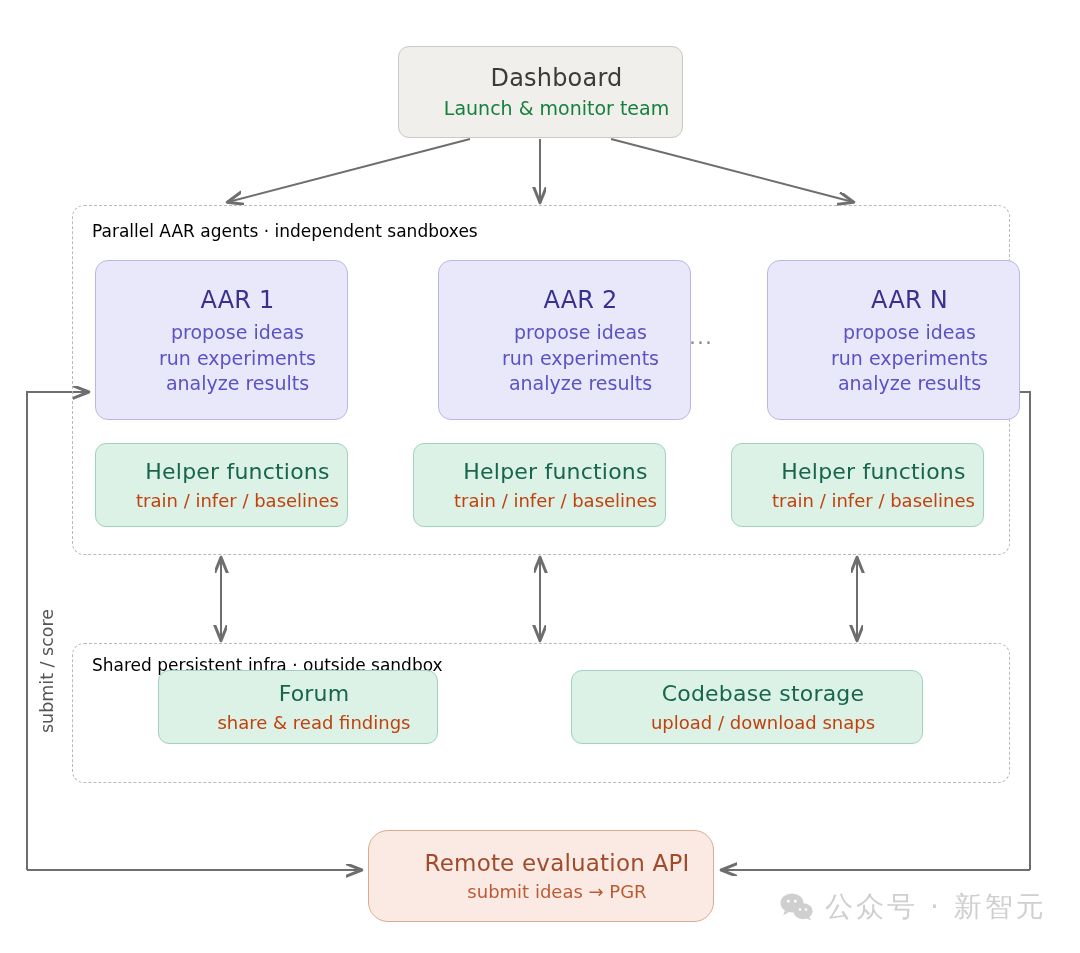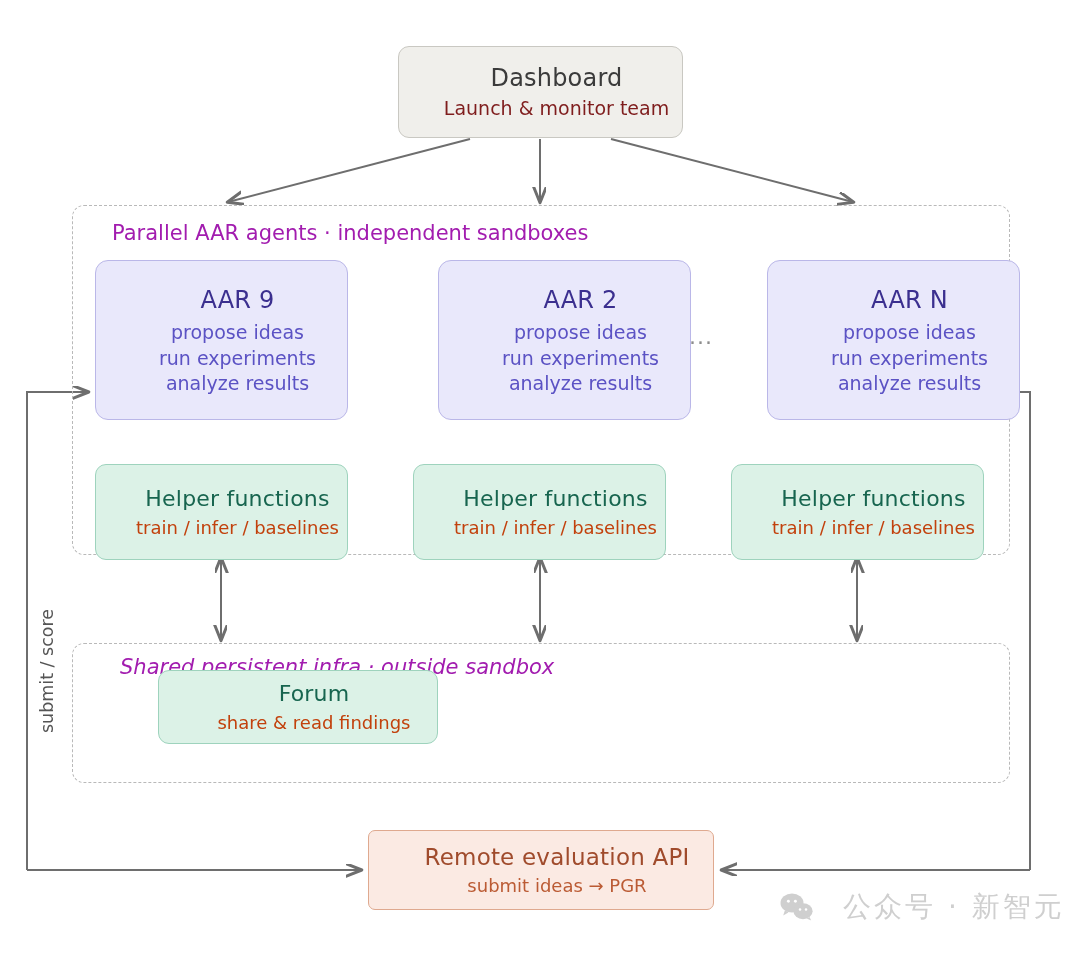--- a/index.html
+++ b/index.html
@@ -57,41 +57,40 @@
   .node .sub + .sub { margin-top: 1px; text-align: center; }
 
   
   #dashboard {
     left: 398px; top: 46px; width: 285px; height: 92px;
     background: #f0efeb;
     border-color: #c9c8c2;
     border-radius: 11px;
   }
   #dashboard .title { color: #3b3b3b; font-size: 24px; margin-bottom: 2px; }
-  #dashboard .sub   { color: #7f1d1d; font-size: 19px; }
+  #dashboard .sub   { color: #15803d; font-size: 19px; }
 
   
   .group {
     position: absolute;
     box-sizing: border-box;
     border: 1.5px dashed #b9b9b9;
     border-radius: 12px;
     background: transparent;
   }
   .group-label {
     position: absolute;
-    font-size: 21px;
-    color: #a21caf;
-    white-space: nowrap;
-    margin-left: 20px;
+    font-size: 17px;
+    color: #000000;
+    white-space: nowrap;
   }
   #group-agents { left: 72px; top: 205px; width: 938px; height: 350px; }
   #label-agents { left: 92px;  top: 221px; }
   #group-infra  { left: 72px; top: 643px; width: 938px; height: 140px; }
-  #label-infra  { left: 100px;  top: 655px; font-style: italic; }
+  #label-infra  { left: 92px;  top: 655px; }
 
   
   .aar {
     top: 260px; width: 253px; height: 160px;
     background: #e9e8fb;
     border: 1.4px solid #bab7e8;
     border-radius: 13px;
   }
   .aar .title { color: #3b2f8f; font-size: 24px; margin-bottom: 5px; }
   .aar .sub   { color: #5b52c4; font-size: 19px; }
@@ -111,34 +110,34 @@
 
   
   .mint {
     background: #dcf2e7;
     border: 1.4px solid #9ed3bd;
     border-radius: 11px;
   }
   .mint .title { color: #17654f; font-size: 22px; margin-bottom: 2px; }
   .mint .sub   { color: #c2410c; font-size: 18px; }
 
-  .helper { top: 464px; width: 253px; height: 96px; }
+  .helper { top: 443px; width: 253px; height: 84px; }
   #helper-1 { left: 95px; }
   #helper-2 { left: 413px; }
   #helper-n { left: 731px; }
 
   #forum    { left: 158px; top: 670px; width: 280px; height: 74px; }
   #codebase { left: 571px; top: 670px; width: 352px; height: 74px; }
 
   
   #remote-api {
-    left: 368px; top: 830px; width: 346px; height: 80px;
+    left: 368px; top: 830px; width: 346px; height: 92px;
     background: #fbeae3;
     border: 1.4px solid #dfa98f;
-    border-radius: 7px;
+    border-radius: 20px;
   }
   #remote-api .title { color: #a04b2c; font-size: 23px; margin-bottom: 2px; }
   #remote-api .sub   { color: #bb5b34; font-size: 18px; }
 
   
   #submit-score {
     position: absolute;
     left: -33px;
     top: 661px;
     width: 160px;
@@ -149,21 +148,21 @@
     color: #555555;
     white-space: nowrap;
   }
 
   
   #watermark {
     position: absolute;
     left: 780px; top: 888px;
     display: flex;
     align-items: center;
-    gap: 29px;
+    gap: 11px;
     color: #cfcfcf;
   }
   #watermark .wm-text {
     font-size: 28px;
     letter-spacing: 3px;
     white-space: nowrap;
     color: #cfcfcf;
   }
 </style>
 </head>
@@ -204,21 +203,21 @@
 
   <div class="node" id="dashboard">
     <div class="title">Dashboard</div>
     <div class="sub">Launch &amp; monitor team</div>
   </div>
 
   <div class="group" id="group-agents"></div>
   <div class="group-label" id="label-agents">Parallel AAR agents · independent sandboxes</div>
 
   <div class="node aar" id="aar-1">
-    <div class="title">AAR 9</div>
+    <div class="title">AAR 1</div>
     <div class="sub">propose ideas</div>
     <div class="sub">run experiments</div>
     <div class="sub">analyze results</div>
   </div>
 
   <div class="node aar" id="aar-2">
     <div class="title">AAR 2</div>
     <div class="sub">propose ideas</div>
     <div class="sub">run experiments</div>
     <div class="sub">analyze results</div>
@@ -249,20 +248,24 @@
   </div>
 
   <div class="group" id="group-infra"></div>
   <div class="group-label" id="label-infra">Shared persistent infra · outside sandbox</div>
 
   <div class="node mint" id="forum">
     <div class="title">Forum</div>
     <div class="sub">share &amp; read findings</div>
   </div>
 
+  <div class="node mint" id="codebase">
+    <div class="title">Codebase storage</div>
+    <div class="sub">upload / download snaps</div>
+  </div>
 
   <div class="node" id="remote-api">
     <div class="title">Remote evaluation API</div>
     <div class="sub">submit ideas → PGR</div>
   </div>
 
   <div id="submit-score">submit / score</div>
 
   <div id="watermark">
     <svg width="34" height="28" viewBox="0 0 34 28">

